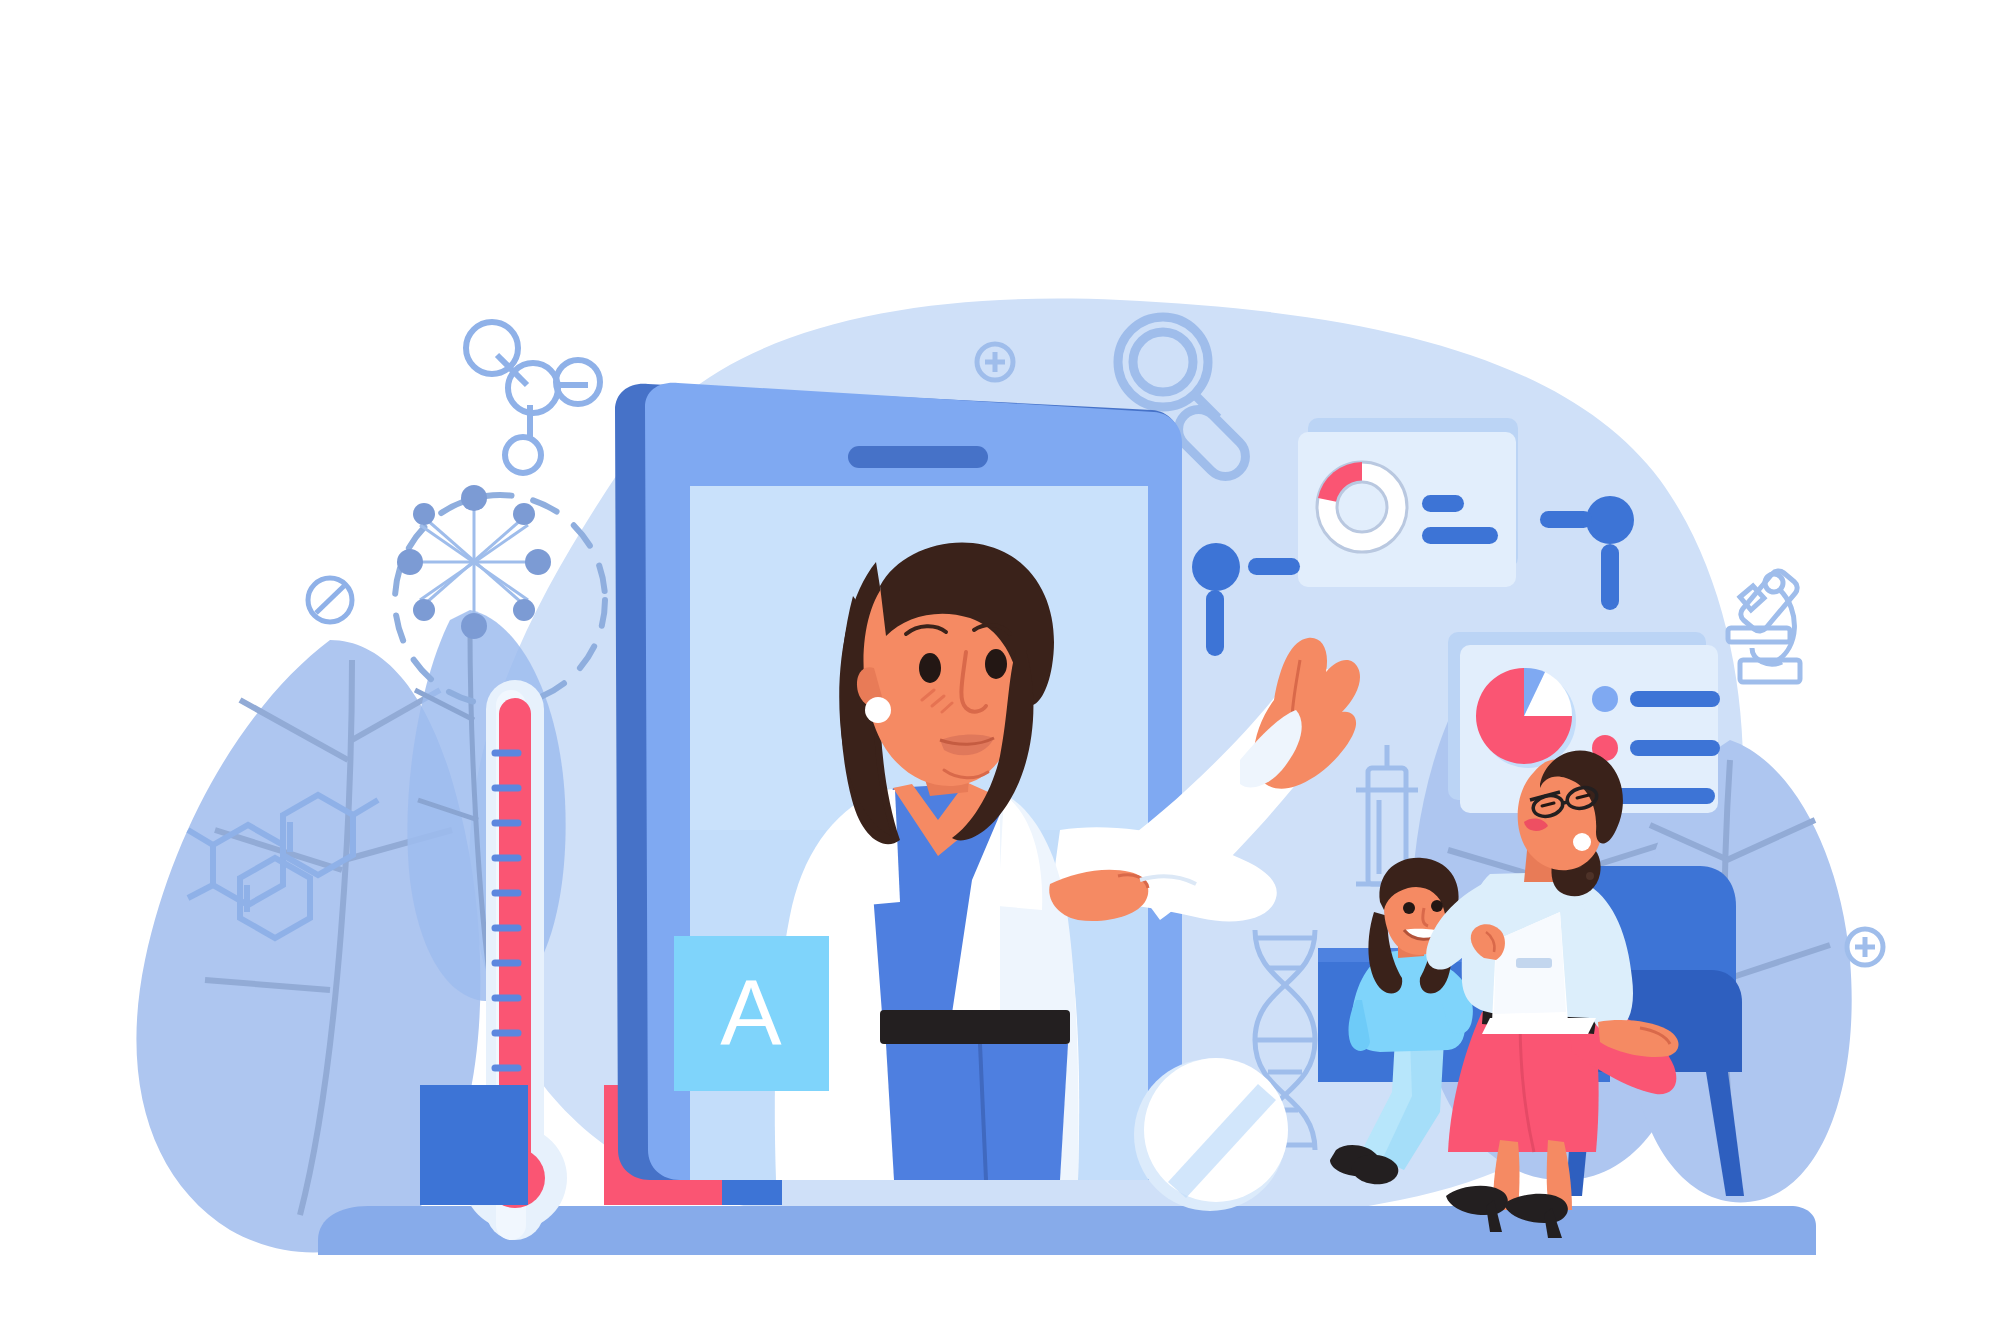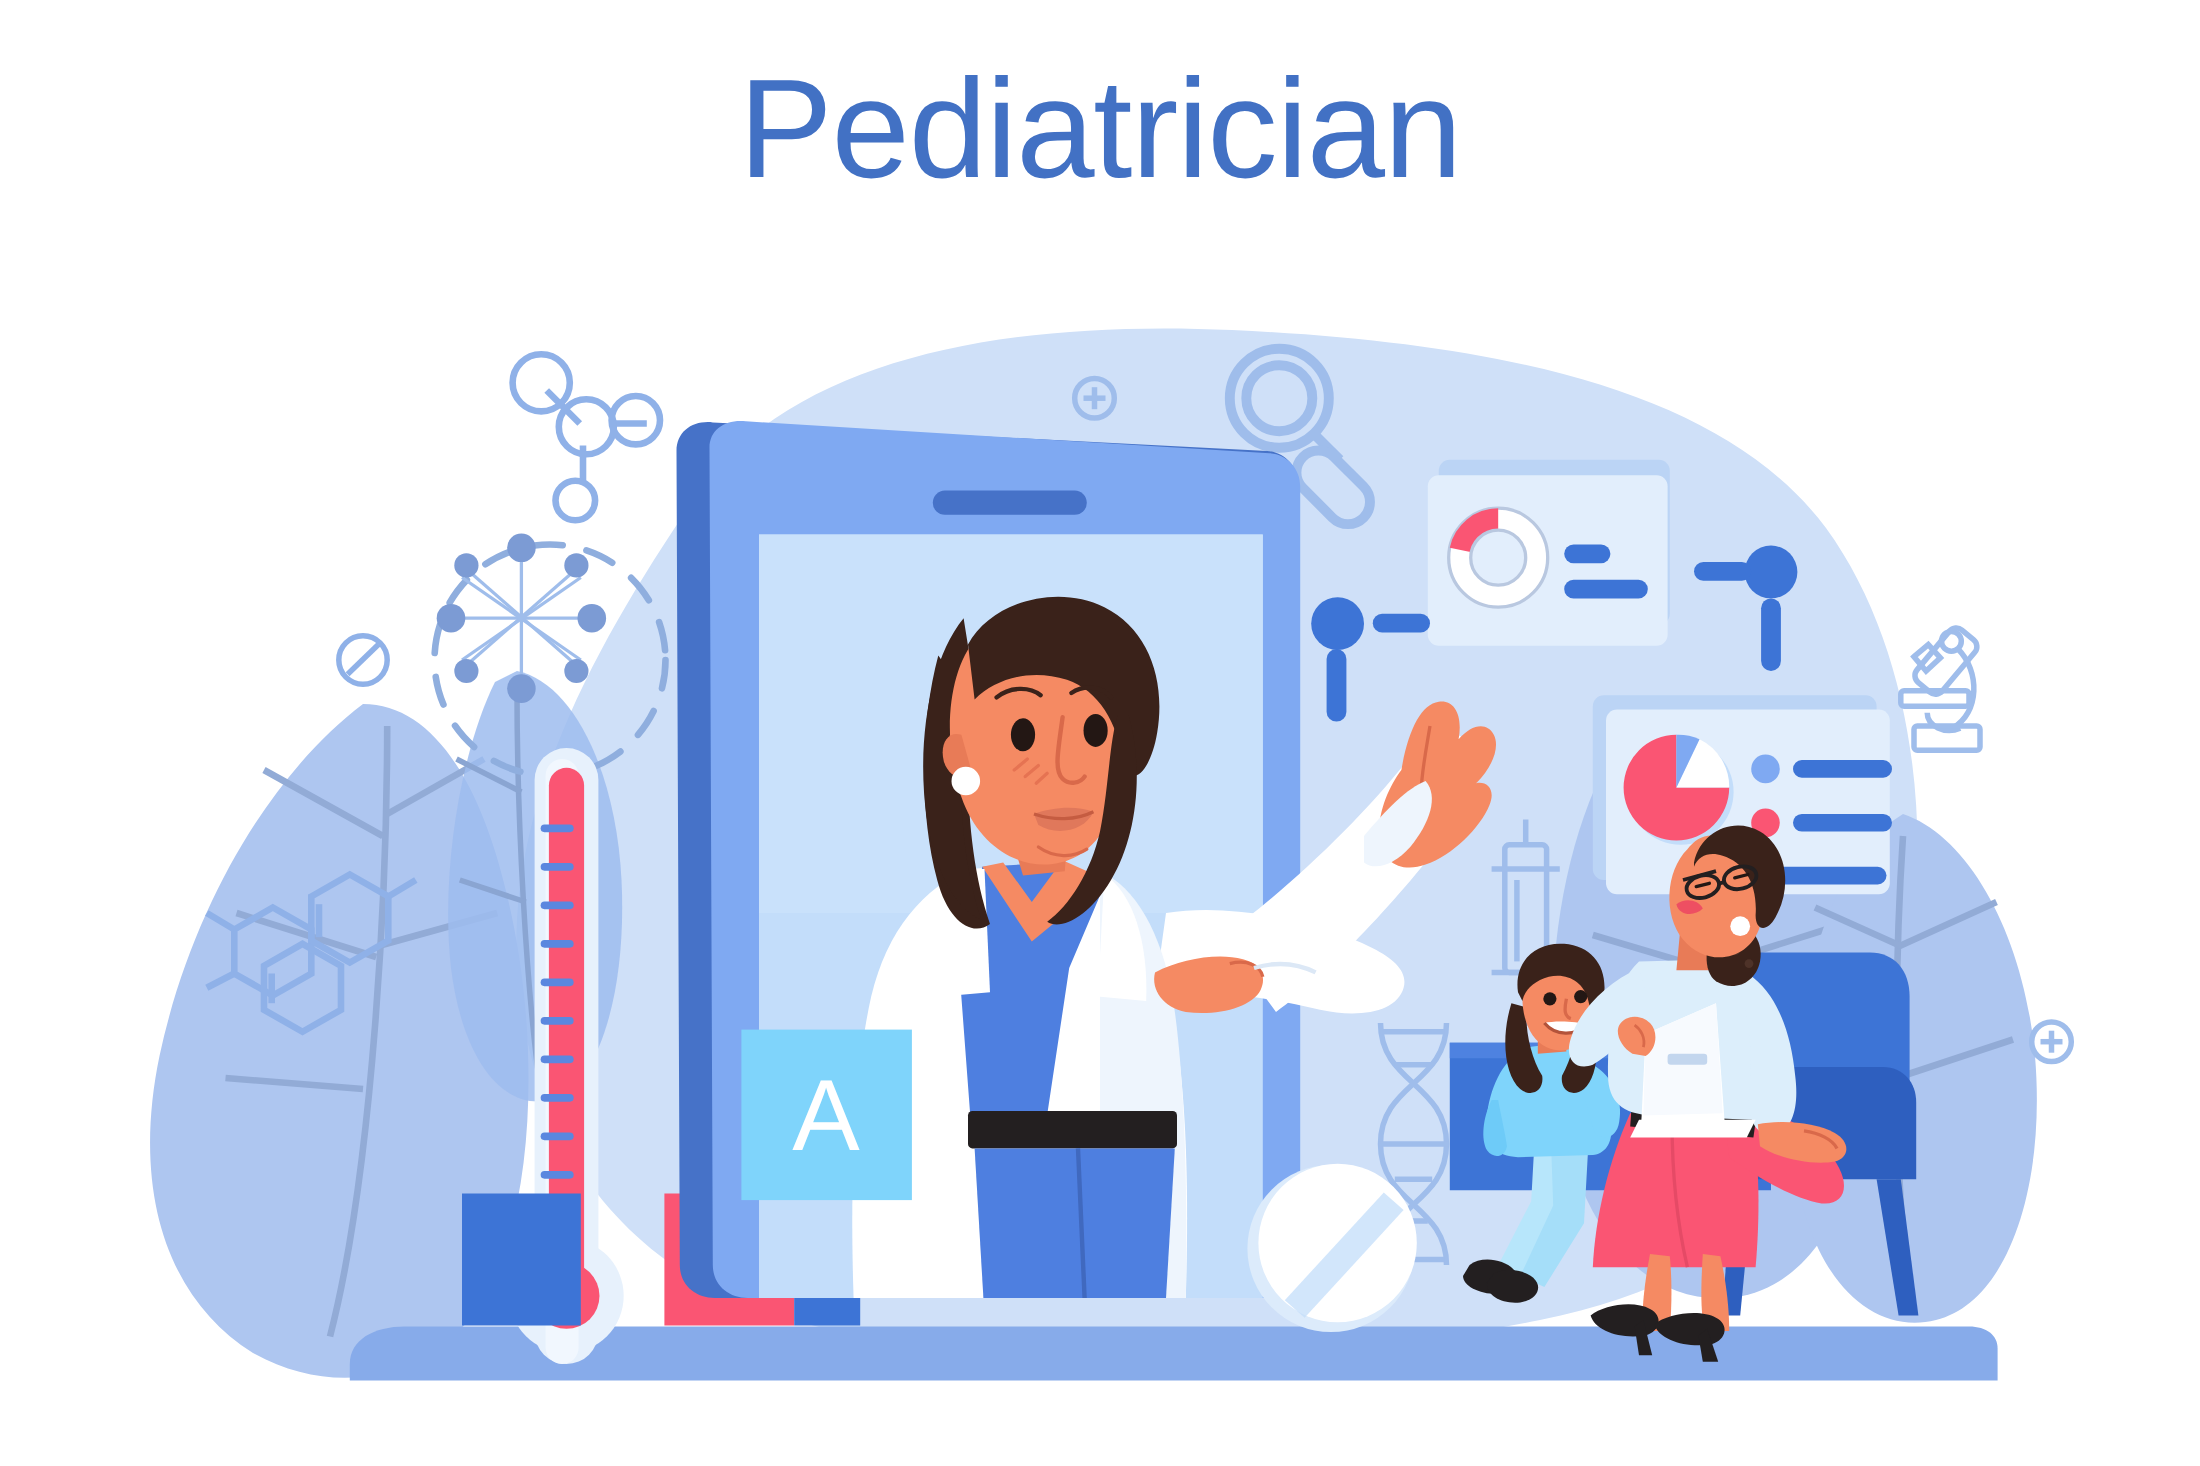--- a/index.html
+++ b/index.html
@@ -37,21 +37,20 @@
     width: 2000px;
     height: 1333px;
   }
   svg.layer { position:absolute; left:0; top:0; width:2000px; height:1333px; }
 </style>
 </head>
 <body>
 
 <div id="stage">
 
-  <div id="title">Pediatrician</div>
 
   <div id="scene">
     <svg class="layer" viewBox="0 0 2000 1333" xmlns="http://www.w3.org/2000/svg">
 
       <g>
         <path d="M 620 470 C 700 330, 900 290, 1120 300 C 1380 312, 1570 360, 1660 480
                  C 1740 590, 1760 760, 1730 900 C 1700 1040, 1600 1160, 1400 1200
                  C 1180 1245, 900 1250, 720 1200 C 560 1155, 480 1030, 470 880
                  C 462 730, 540 590, 620 470 Z" fill="#CFE0F8"></path>
       </g>

